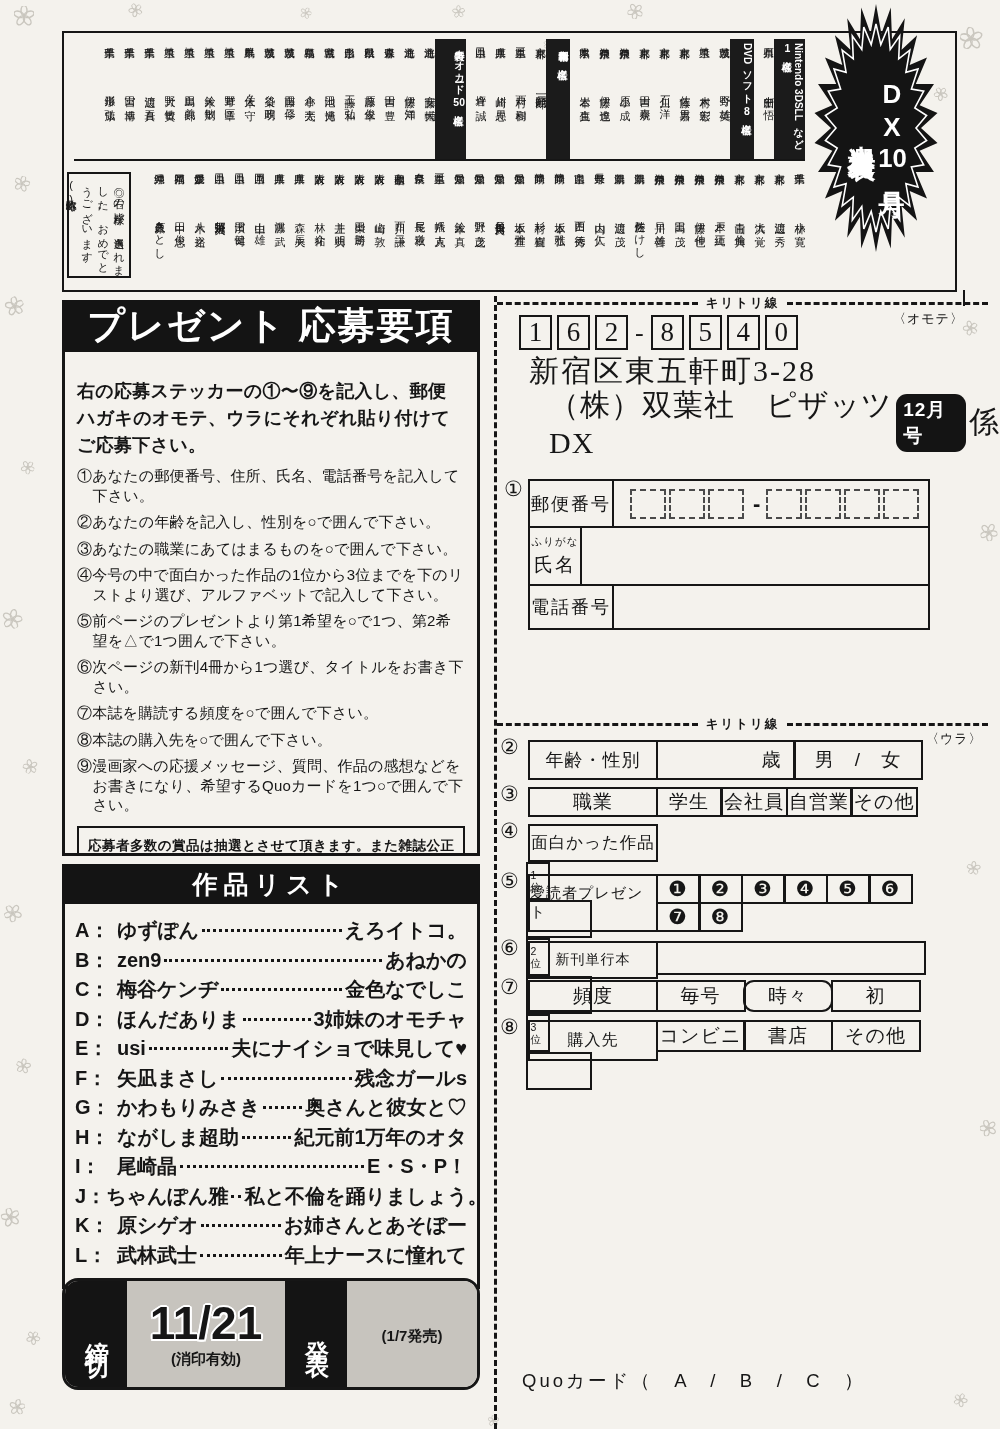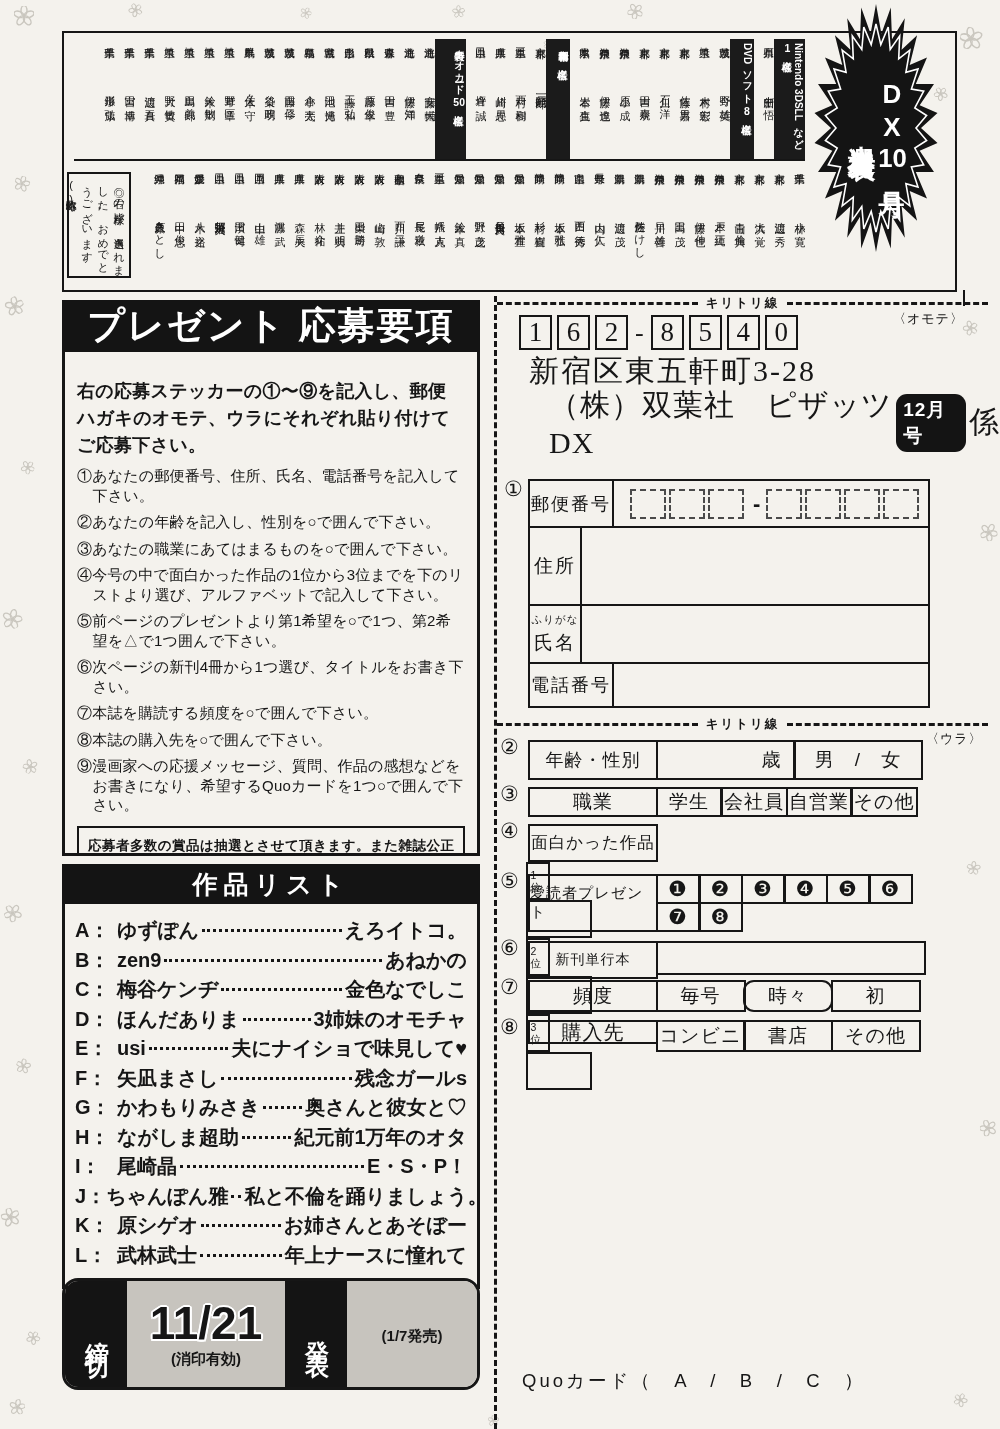--- a/index.html
+++ b/index.html
@@ -494,24 +494,20 @@
           <span class="dbox"></span>
           <span class="dbox"></span>
           <span class="dbox"></span>
           <span class="ddash">-</span>
           <span class="dbox"></span>
           <span class="dbox"></span>
           <span class="dbox"></span>
           <span class="dbox"></span>
         </div>
     </div>
-    <div class="frow" style="height:78px">
-      <div class="flabel" style="width:52px">住所</div>
-      <div class="fvalue"></div>
-    </div>
     <div class="frow" style="height:58px">
       <div class="flabel" style="width:52px">
         <span class="fsub">ふりがな</span>
         <span>氏名</span>
       </div>
       <div class="fvalue"></div>
     </div>
     <div class="frow" style="height:44px">
       <div class="flabel" style="width:84px;font-size:18px">電話番号</div>
       <div class="fvalue"></div>
@@ -577,21 +573,21 @@
       </div>
       <div class="circ" style="left: 500px; top: 975px;">⑦</div>
       <div class="brow" style="top: 980px;">
         <div class="bcell" style="width: 130px; height: 32px; font-size: 19px;">頻度</div>
         <div class="bcell shift" style="width: 90px; height: 32px;">毎号</div>
         <div class="bcell shift" style="width: 90px; height: 32px; border-radius: 11px;">時々</div>
         <div class="bcell shift" style="width: 90px; height: 32px;">初</div>
       </div>
       <div class="circ" style="left: 500px; top: 1015px;">⑧</div>
       <div class="brow" style="top: 1020px;">
-        <div class="bcell" style="width: 130px; height: 24px; font-size: 20px;">購入先</div>
+        <div class="bcell" style="width: 130px; height: 41px; font-size: 16px;">購入先</div>
         <div class="bcell shift" style="width: 90px; height: 32px;">コンビニ</div>
         <div class="bcell shift" style="width: 90px; height: 32px;">書店</div>
         <div class="bcell shift" style="width: 90px; height: 32px;">その他</div>
       </div>
     </div>
 
   <div id="quo-line">Quoカード（　A　/　B　/　C　）</div>
 
 </div>
 

